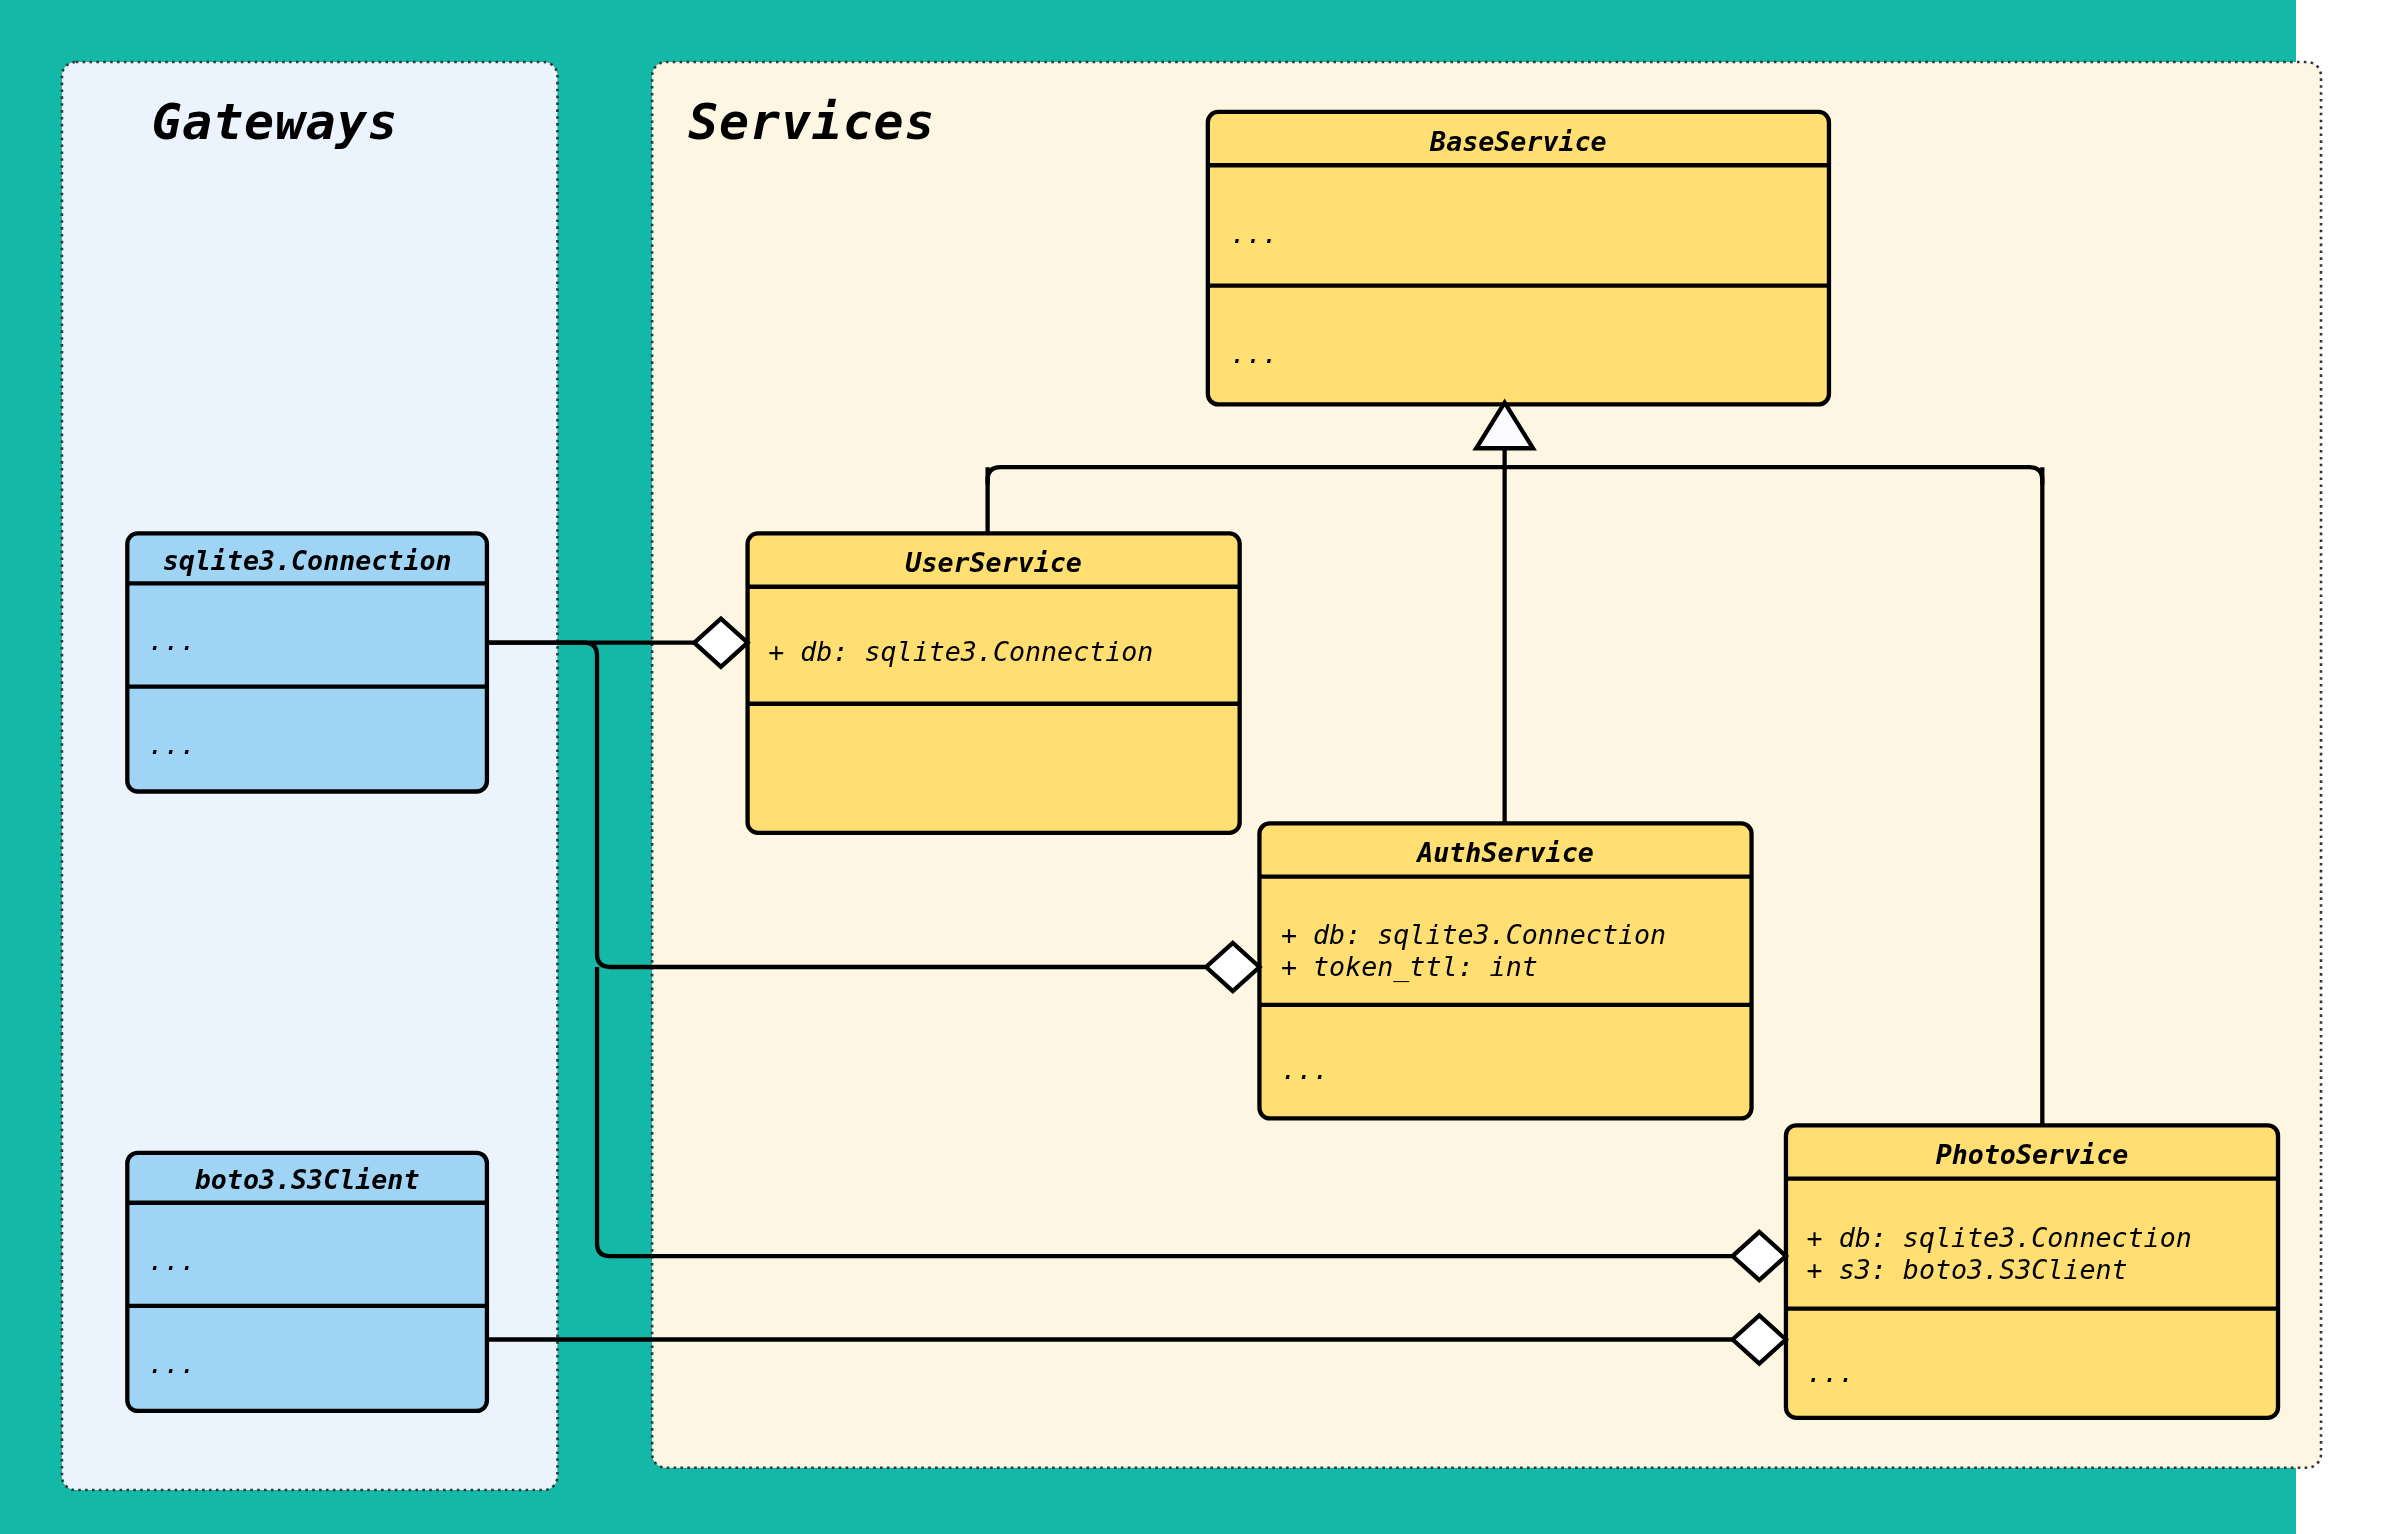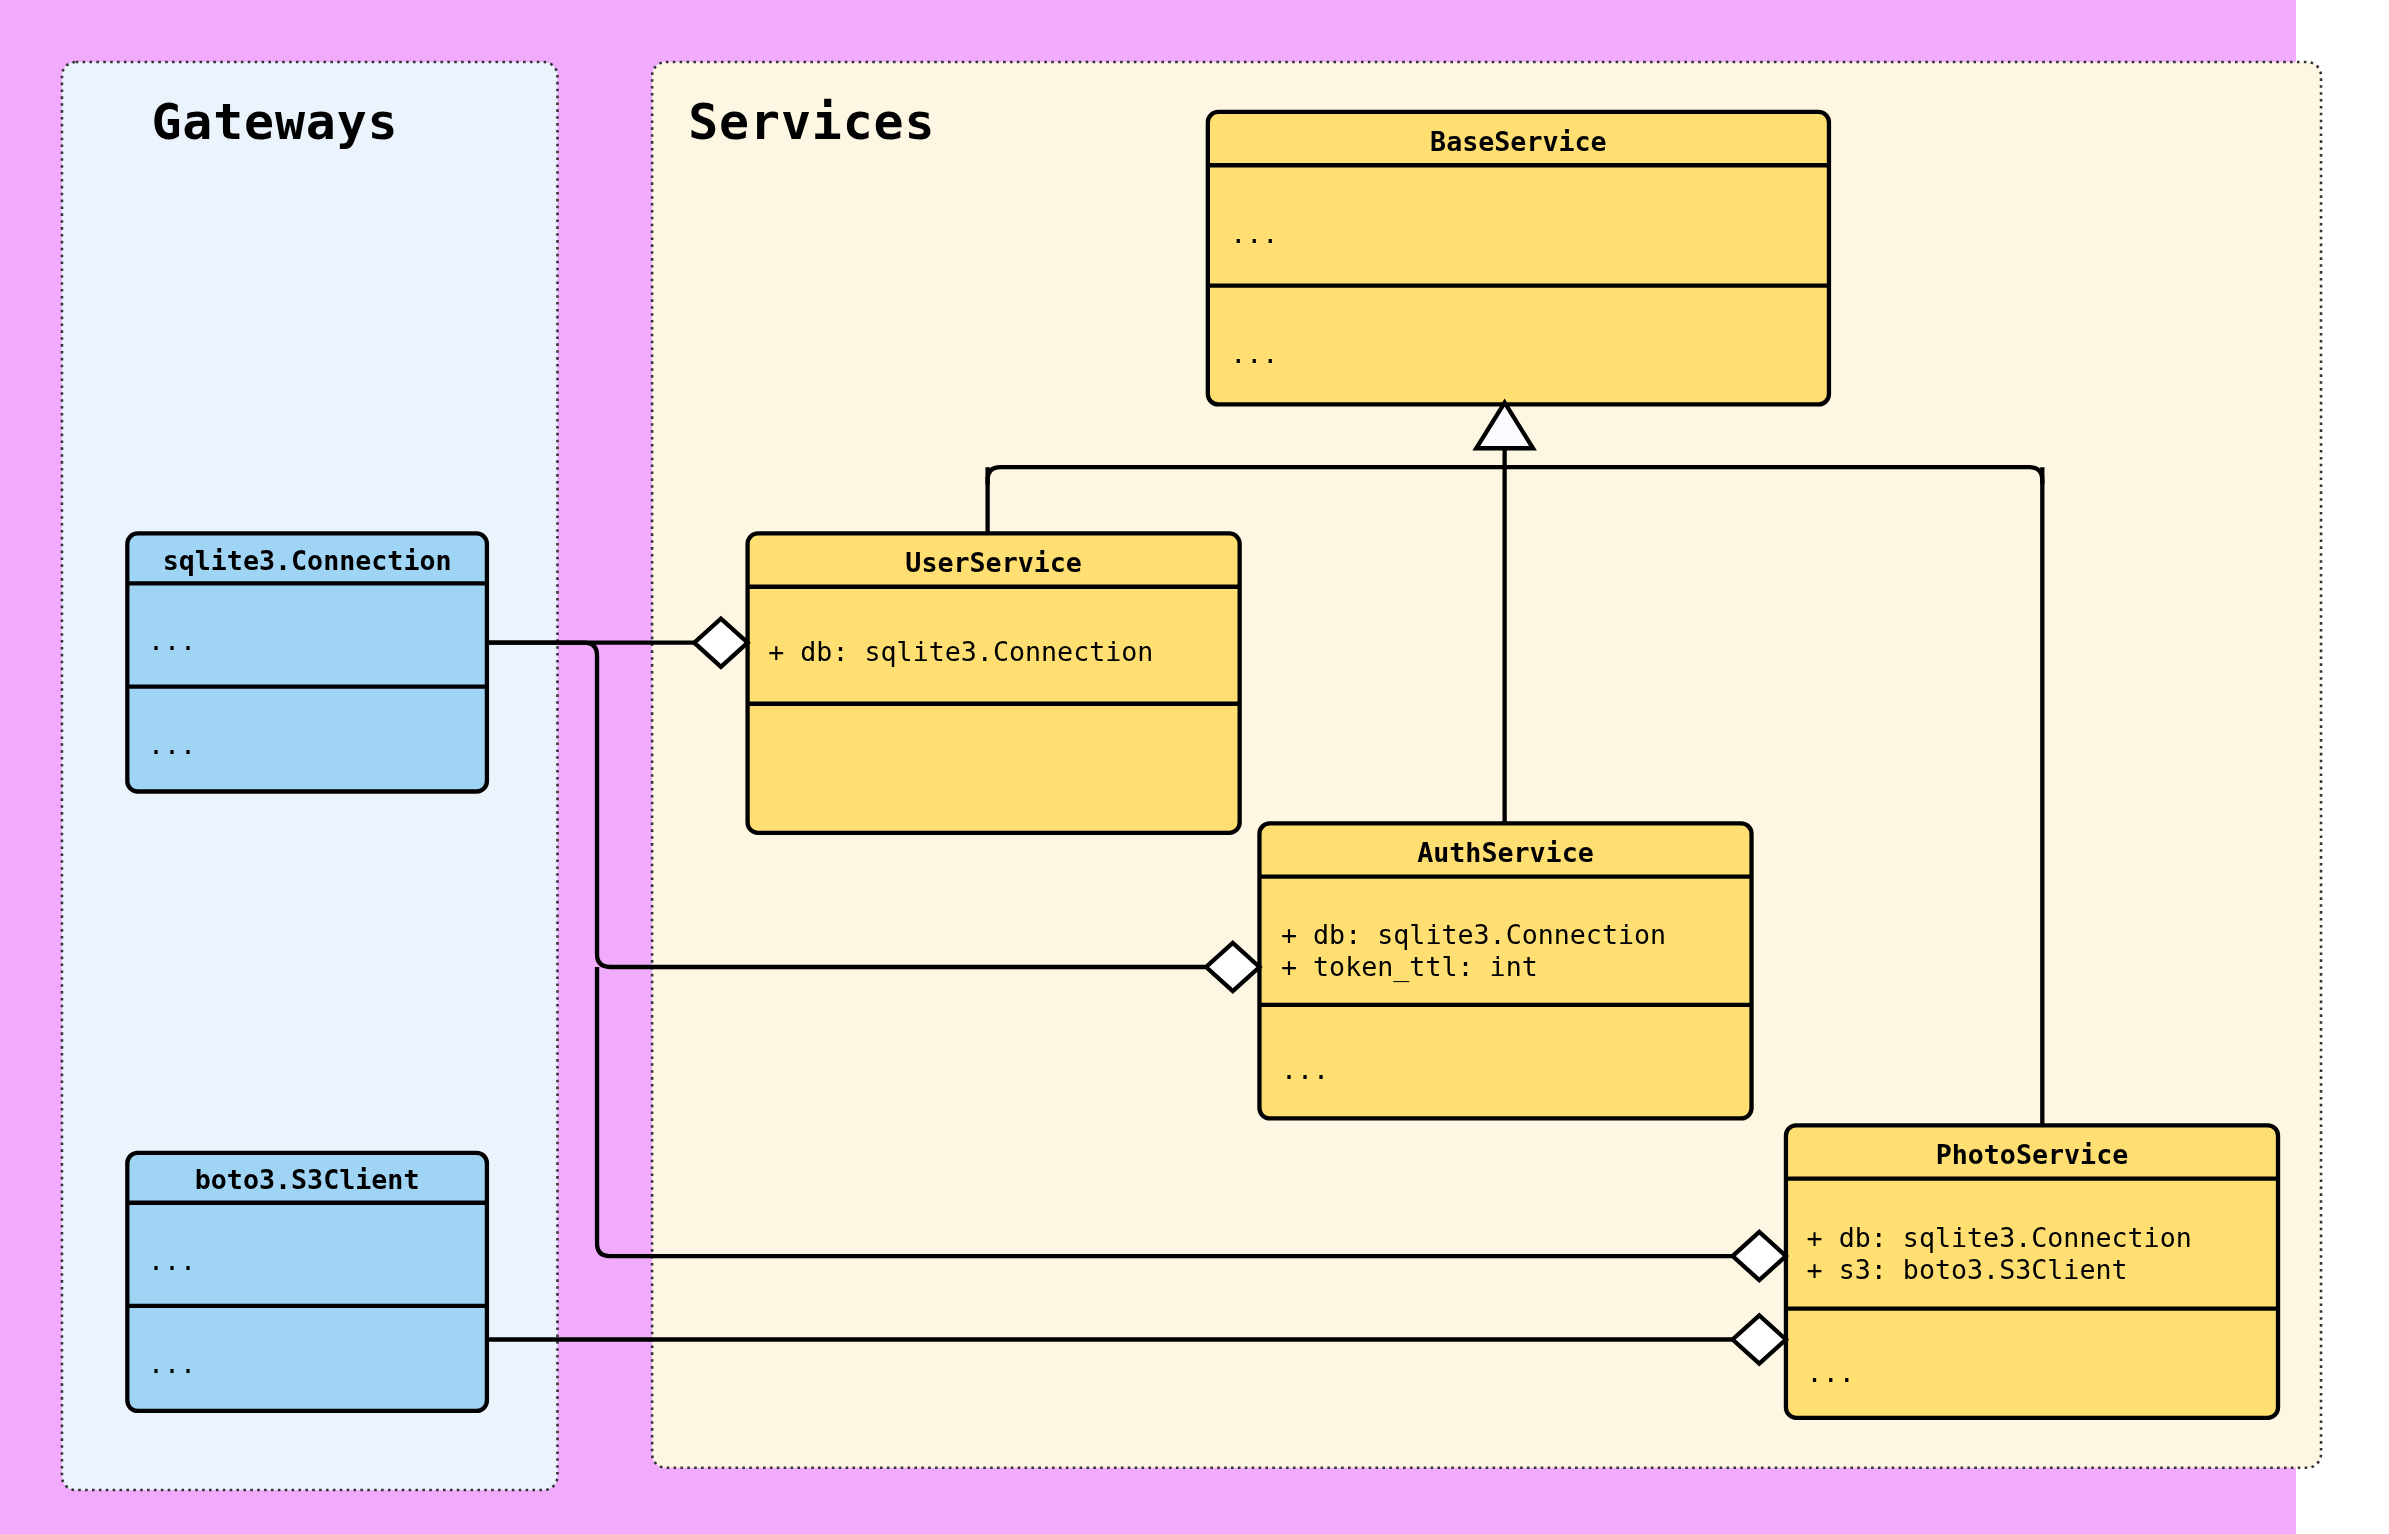--- a/index.html
+++ b/index.html
@@ -10,21 +10,22 @@
   body {
     width: 2389px;
     height: 1534px;
     overflow: hidden;
     font-family: "DejaVu Sans Mono", "Liberation Mono", monospace;
   }
   #diagram-root {
     position: relative;
     width: 2296px;
     height: 1534px;
-    background: #f0abfc;
+    background: #14b8a6;
+    font-style: italic;
   }
   svg#uml-canvas {
     position: absolute;
     top: 0;
     left: 0;
     width: 2389px;
     height: 1534px;
     display: block;
   }
   .pkg-rect {

